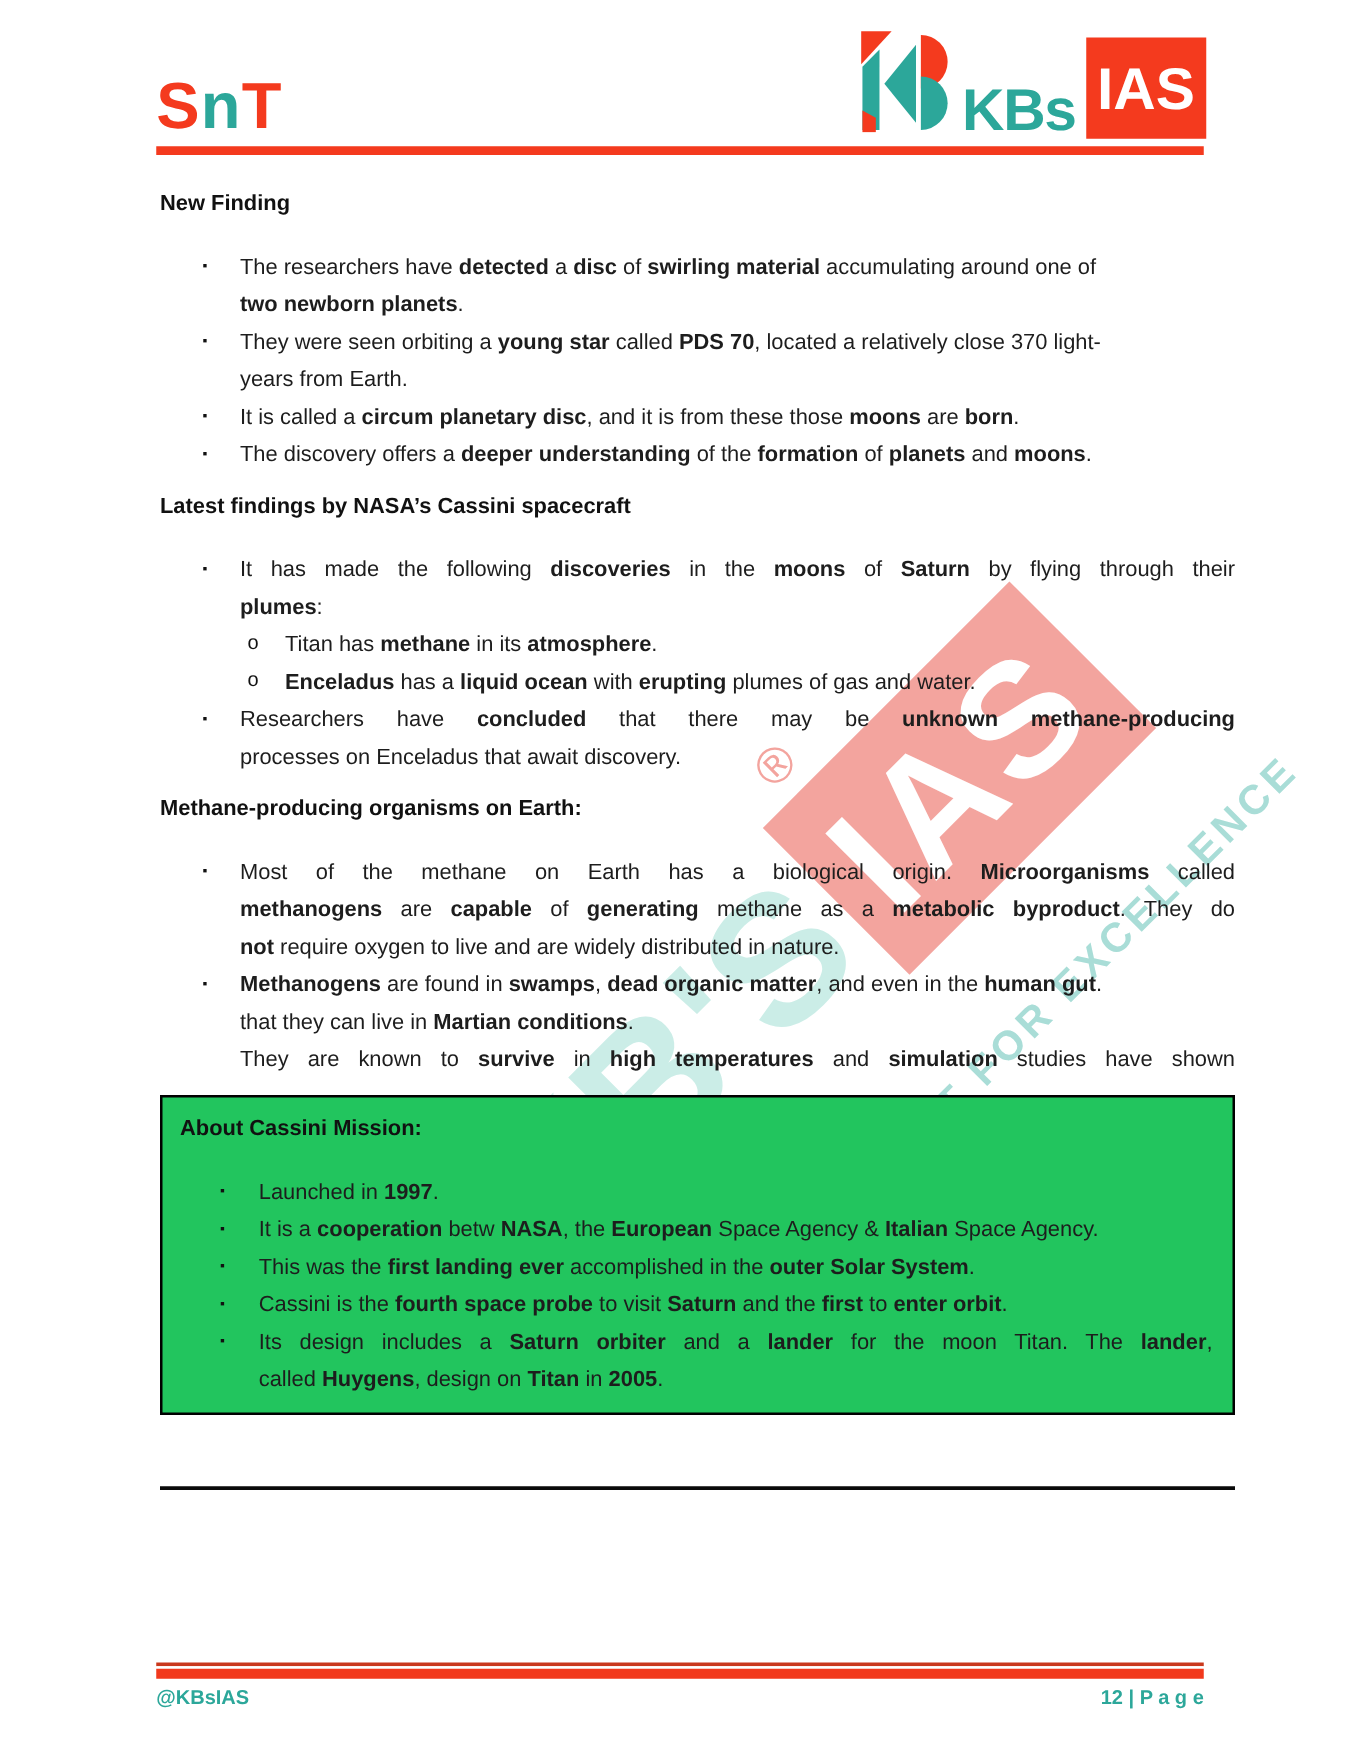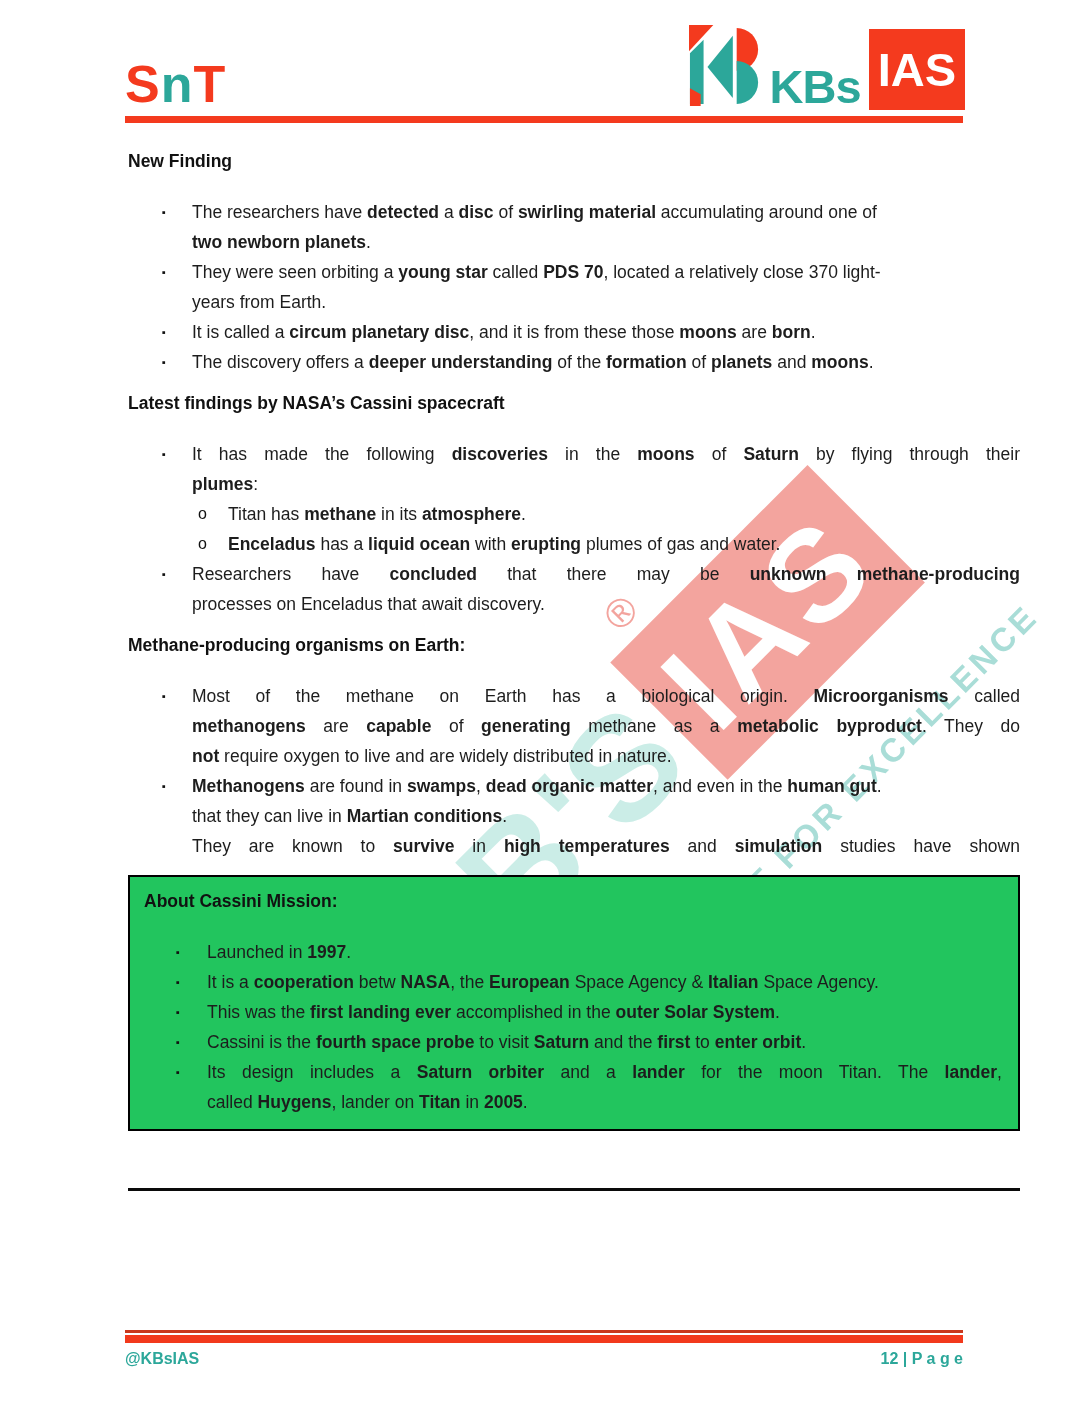--- a/index.html
+++ b/index.html
@@ -22,21 +22,21 @@
   .header{position:relative;z-index:2;display:flex;justify-content:space-between;align-items:flex-end;
           padding:24px 123px 6px 125px;}
   .snt{font-size:52px;font-weight:800;line-height:1;letter-spacing:1px;}
   .c-red{color:#f43a1e}.c-teal{color:#2ca79a}
   .brand{display:flex;align-items:flex-end;gap:8px;}
   .brand-kb{font-size:47px;font-weight:800;color:#2ca79a;letter-spacing:-1px;line-height:1;}
   .brand-ias{font-size:47px;font-weight:800;color:#fff;background:#f43a1e;padding:17px 9px;line-height:1;}
   .rule{height:7px;background:#f43a1e;margin:0 125px;position:relative;z-index:2;}
 
   
-  main{position:relative;z-index:2;padding:0 68px 0 128px;}
+  main{position:relative;z-index:2;padding:0 100px 0 128px;}
   .sec-heading{font-size:17.5px;font-weight:700;color:#111;margin:16px 0 26px;line-height:20px;}
   .sec-heading.first{margin-top:28px;}
   ul{list-style:none;margin:0;padding:0;}
   .li{display:flex;line-height:30px;font-size:17.5px;}
   .li .marker{flex:0 0 64px;width:64px;padding-left:34px;box-sizing:border-box;color:#111;}
   .marker.sq{font-size:11px;}
   .marker.ci{font-size:16px;}
   .l2{padding-left:36px;}
   .txt{flex:1;min-width:0;}
   .ln{display:block;}
@@ -207,21 +207,21 @@
         <li class="li l1">
           <span class="marker sq">▪</span>
           <span class="txt">
               <span class="ln"><span>Cassini is the </span><b>fourth space probe</b><span> to visit </span><b>Saturn</b><span> and the </span><b>first</b><span> to </span><b>enter orbit</b><span>.</span></span>
             </span>
         </li>
         <li class="li l1">
           <span class="marker sq">▪</span>
           <span class="txt">
               <span class="ln just"><span>Its design includes a </span><b>Saturn orbiter</b><span> and a </span><b>lander</b><span> for the moon Titan. The </span><b>lander</b><span>,</span></span>
-              <span class="ln"><span>called </span><b>Huygens</b><span>, lander on </span><b>Titan</b><span> in </span><b>2005</b><span>.</span></span>
+              <span class="ln"><span>called </span><b>Huygens</b><span>, design on </span><b>Titan</b><span> in </span><b>2005</b><span>.</span></span>
             </span>
         </li>
       </ul>
     </div>
 
     <div class="end-rule"></div>
   </main>
 
   <div class="footer">
     <div class="fbar-a"></div>

